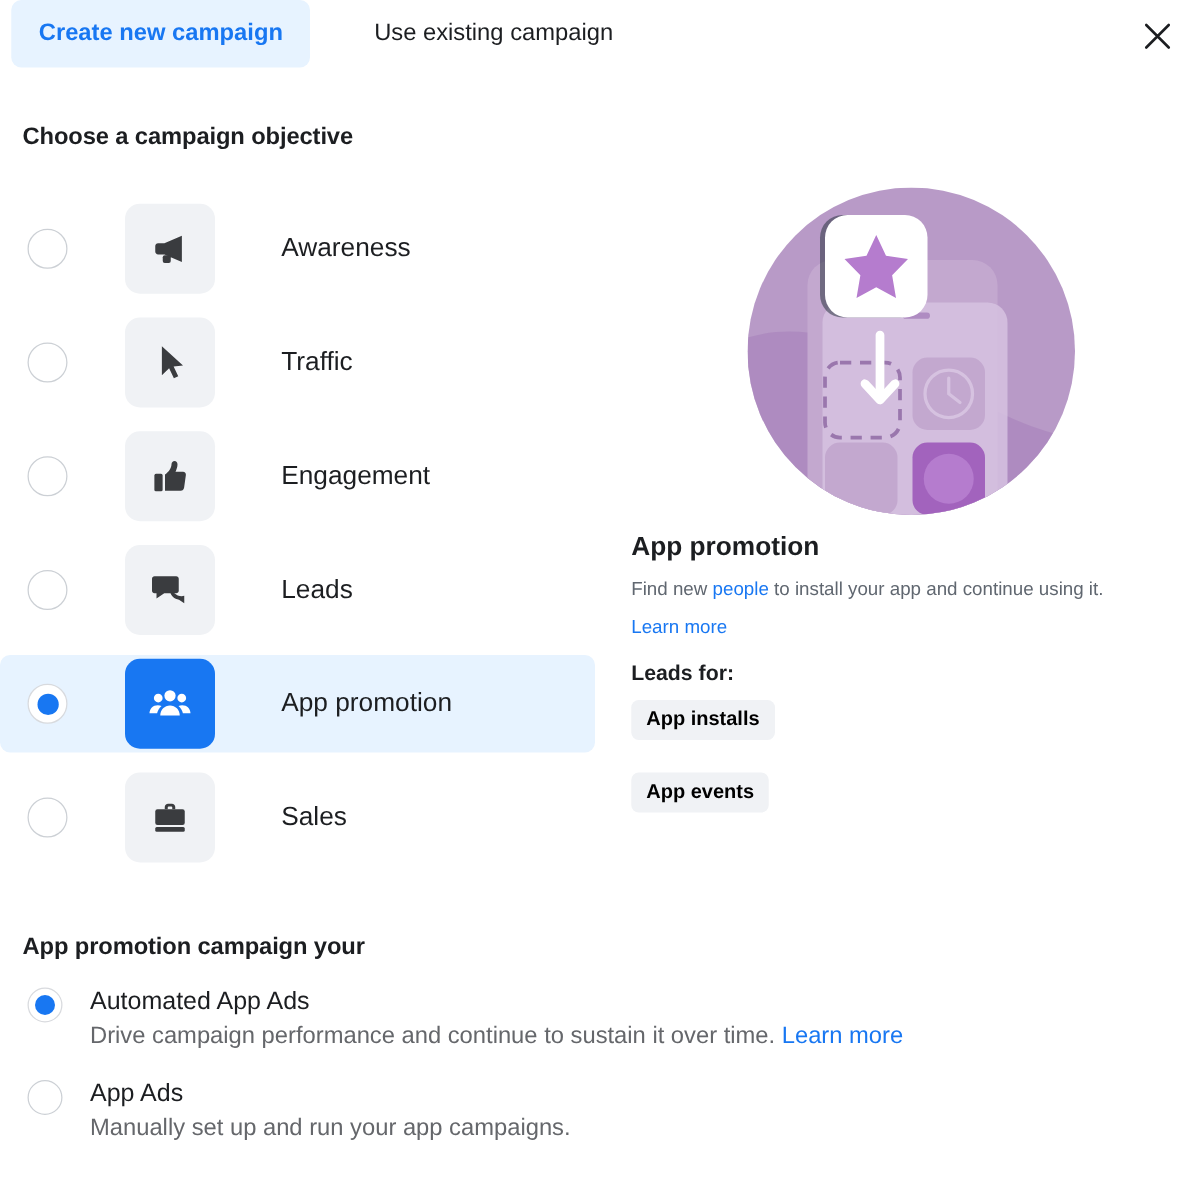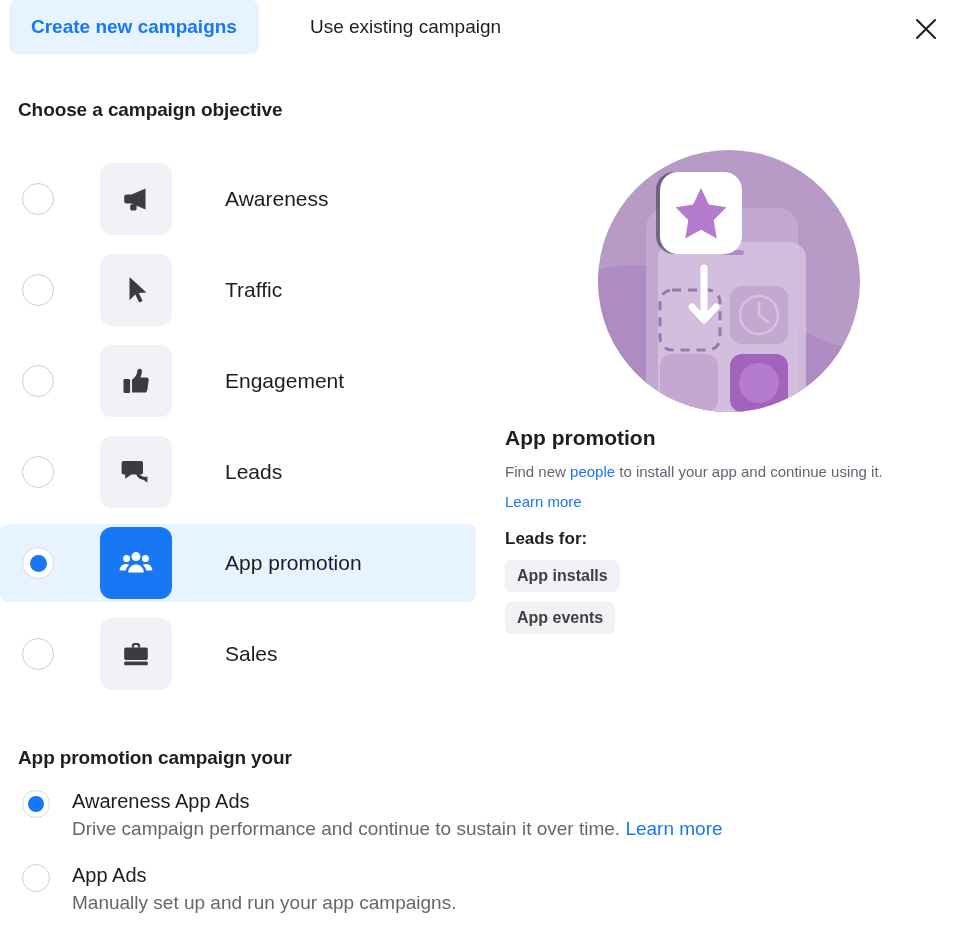--- a/index.html
+++ b/index.html
@@ -164,26 +164,26 @@
   .goodfor-label {
     margin-top: 12px;
     font-size: 17px;
     font-weight: 700;
     color: #1c1e21;
   }
   .chips { margin-top: 11px; }
   .chip {
     display: inline-block;
     background: #f0f2f5;
-    color: #404040;
+    color: #000000;
     font-size: 16px;
     font-weight: 700;
     padding: 7px 12px;
     border-radius: 6px;
-    margin-bottom: 10px;
+    margin-bottom: 26px;
   }
   .chip-row { display: block; }
 
   
   #camptypes-heading { top: 747px; }
   .ctype-list {
     position: absolute;
     top: 788px;
     left: 0;
     width: 820px;
@@ -230,21 +230,21 @@
   .ctype-sub a {
     color: #1877f2;
     text-decoration: none;
   }
 </style>
 </head>
 <body>
 
 <div class="tabbar">
   <div class="tab active">
-    <span>Create new campaigns</span>
+    <span>Create new campaign</span>
   </div>
   <div class="tab inactive">
     <span>Use existing campaign</span>
   </div>
 </div>
 
 <div class="close-btn">
   <svg width="26" height="26" viewBox="0 0 26 26">
     <path d="M4 4 L22 22 M22 4 L4 22" stroke="#1c1e21" stroke-width="2.1" stroke-linecap="round" fill="none"></path>
   </svg>
@@ -384,21 +384,21 @@
   </div>
 </div>
 
 <div class="section-title" id="camptypes-heading">App promotion campaign your</div>
 
 <div class="ctype-list">
 
   <div class="ctype-row">
     <div class="ctype-radio checked"></div>
     <div class="ctype-text">
-      <div class="ctype-title">Awareness App Ads</div>
+      <div class="ctype-title">Automated App Ads</div>
       <div class="ctype-sub"><span>Drive campaign performance and continue to sustain it over time. </span><a href="#">Learn more</a></div>
     </div>
   </div>
 
   <div class="ctype-row">
     <div class="ctype-radio"></div>
     <div class="ctype-text">
       <div class="ctype-title">App Ads</div>
       <div class="ctype-sub"><span>Manually set up and run your app campaigns.</span></div>
     </div>

